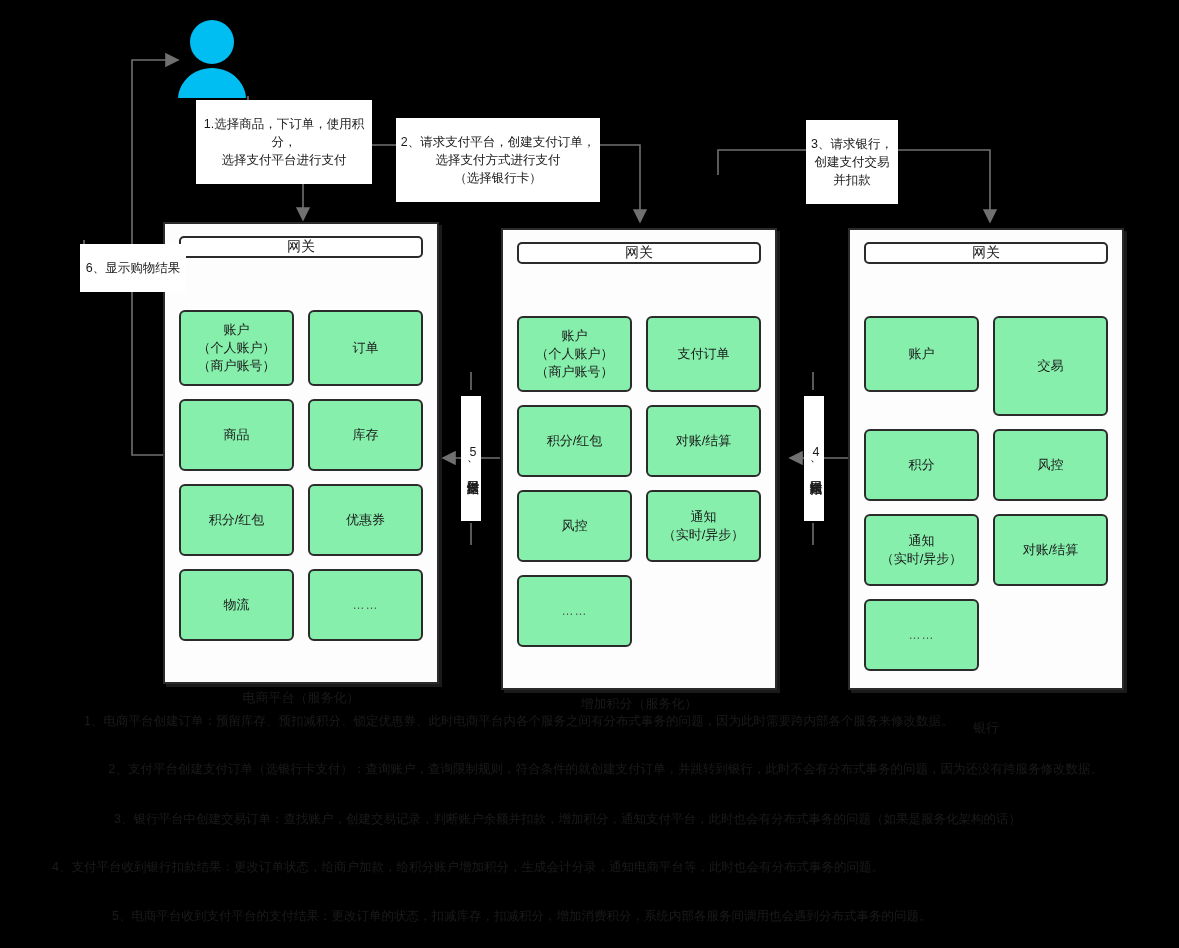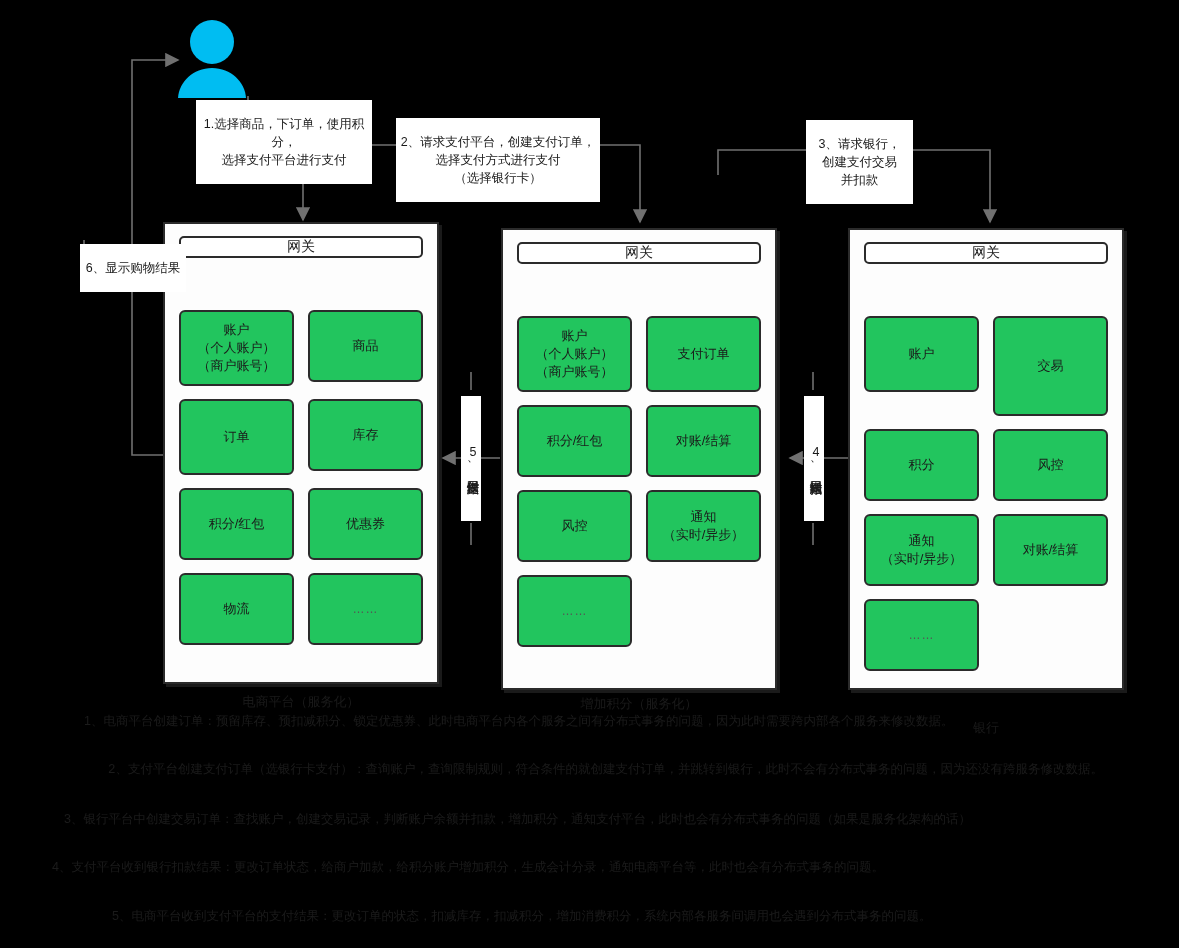--- a/index.html
+++ b/index.html
@@ -24,21 +24,21 @@
   .gateway{
     width:100%;height:38px;border:2px solid #2b2b2b;border-radius:5px;
     background:#fff;display:flex;align-items:center;justify-content:center;
     font-size:14px;color:#1a1a1a;box-sizing:border-box;margin-bottom:12px;
   }
   .grid{
     width:100%;display:grid;grid-template-columns:1fr 1fr;
     gap:13px 14px;
   }
   .cell{
-    border:2px solid #2b2b2b;border-radius:6px;background:#22c55e;
+    border:2px solid #2b2b2b;border-radius:6px;background:#86efac;
     display:flex;align-items:center;justify-content:center;text-align:center;
     font-size:13px;line-height:1.38;color:#1a1a1a;box-sizing:border-box;
     padding:12px 6px;white-space:pre-line;
   }
   .cell.dots{color:#555;font-size:12px;letter-spacing:1px;}
   .panel-caption{
     margin-top:auto;padding-top:8px;padding-bottom:2px;
     font-size:13px;color:#1a1a1a;text-align:center;width:100%;
   }
 
@@ -106,39 +106,39 @@
     </svg>
   </div>
 
   <div class="label" style="left:196px;top:100px;width:176px;">1.选择商品，下订单，使用积分，
 选择支付平台进行支付</div>
 
   <div class="label" style="left:396px;top:118px;width:204px;">2、请求支付平台，创建支付订单，
 选择支付方式进行支付
 （选择银行卡）</div>
 
-  <div class="label" style="left:806px;top:120px;width:107px;">3、请求银行，
+  <div class="label" style="left:806px;top:120px;width:92px;">3、请求银行，
 创建支付交易
 并扣款</div>
 
   <div class="label" style="left:80px;top:244px;width:106px;">6、显示购物结果</div>
 
   <div class="vlabel" style="left:461px;top:396px;width:20px;height:125px;">5、返回支付结果</div>
 
   <div class="vlabel" style="left:804px;top:396px;width:20px;height:125px;">4、返回扣减结果</div>
 
   <div class="panel" style="left:163px;top:222px;width:276px;height:462px;">
     <div class="panel-inner">
       <div class="gateway">网关</div>
       <div class="grid">
         <div class="cell" style="height:76px">账户
 （个人账户）
 （商户账号）</div>
+        <div class="cell" style="height:76px">订单</div>
         <div class="cell" style="height:72px">商品</div>
-        <div class="cell" style="height:76px">订单</div>
         <div class="cell" style="height:72px">库存</div>
         <div class="cell" style="height:72px">积分/红包</div>
         <div class="cell" style="height:72px">优惠券</div>
         <div class="cell" style="height:72px">物流</div>
         <div class="cell dots" style="height:72px">……</div>
       </div>
       <div class="panel-caption">电商平台（服务化）</div>
     </div>
   </div>
 
@@ -174,18 +174,18 @@
         <div class="cell" style="height:72px">对账/结算</div>
         <div class="cell dots" style="height:72px">……</div>
       </div>
       <div class="panel-caption">银行</div>
     </div>
   </div>
 
   <div class="notes">
     <div class="note" style="padding-left:84px;">1、电商平台创建订单：预留库存、预扣减积分、锁定优惠券、此时电商平台内各个服务之间有分布式事务的问题，因为此时需要跨内部各个服务来修改数据。</div>
     <div class="note" style="padding-left:108px;font-family:Liberation Mono, monospace;">2、支付平台创建支付订单（选银行卡支付）：查询账户，查询限制规则，符合条件的就创建支付订单，并跳转到银行，此时不会有分布式事务的问题，因为还没有跨服务修改数据。</div>
-    <div class="note" style="padding-left:64px;">3、银行平台中创建交易订单：查找账户，创建交易记录，判断账户余额并扣款，增加积分，通知支付平台，此时也会有分布式事务的问题（如果是服务化架构的话）</div>
+    <div class="note" style="padding-left:114px;">3、银行平台中创建交易订单：查找账户，创建交易记录，判断账户余额并扣款，增加积分，通知支付平台，此时也会有分布式事务的问题（如果是服务化架构的话）</div>
     <div class="note" style="padding-left:52px;">4、支付平台收到银行扣款结果：更改订单状态，给商户加款，给积分账户增加积分，生成会计分录，通知电商平台等，此时也会有分布式事务的问题。</div>
     <div class="note" style="padding-left:112px;">5、电商平台收到支付平台的支付结果：更改订单的状态，扣减库存，扣减积分，增加消费积分，系统内部各服务间调用也会遇到分布式事务的问题。</div>
   </div>
 
 </div>
 
 </body></html>

